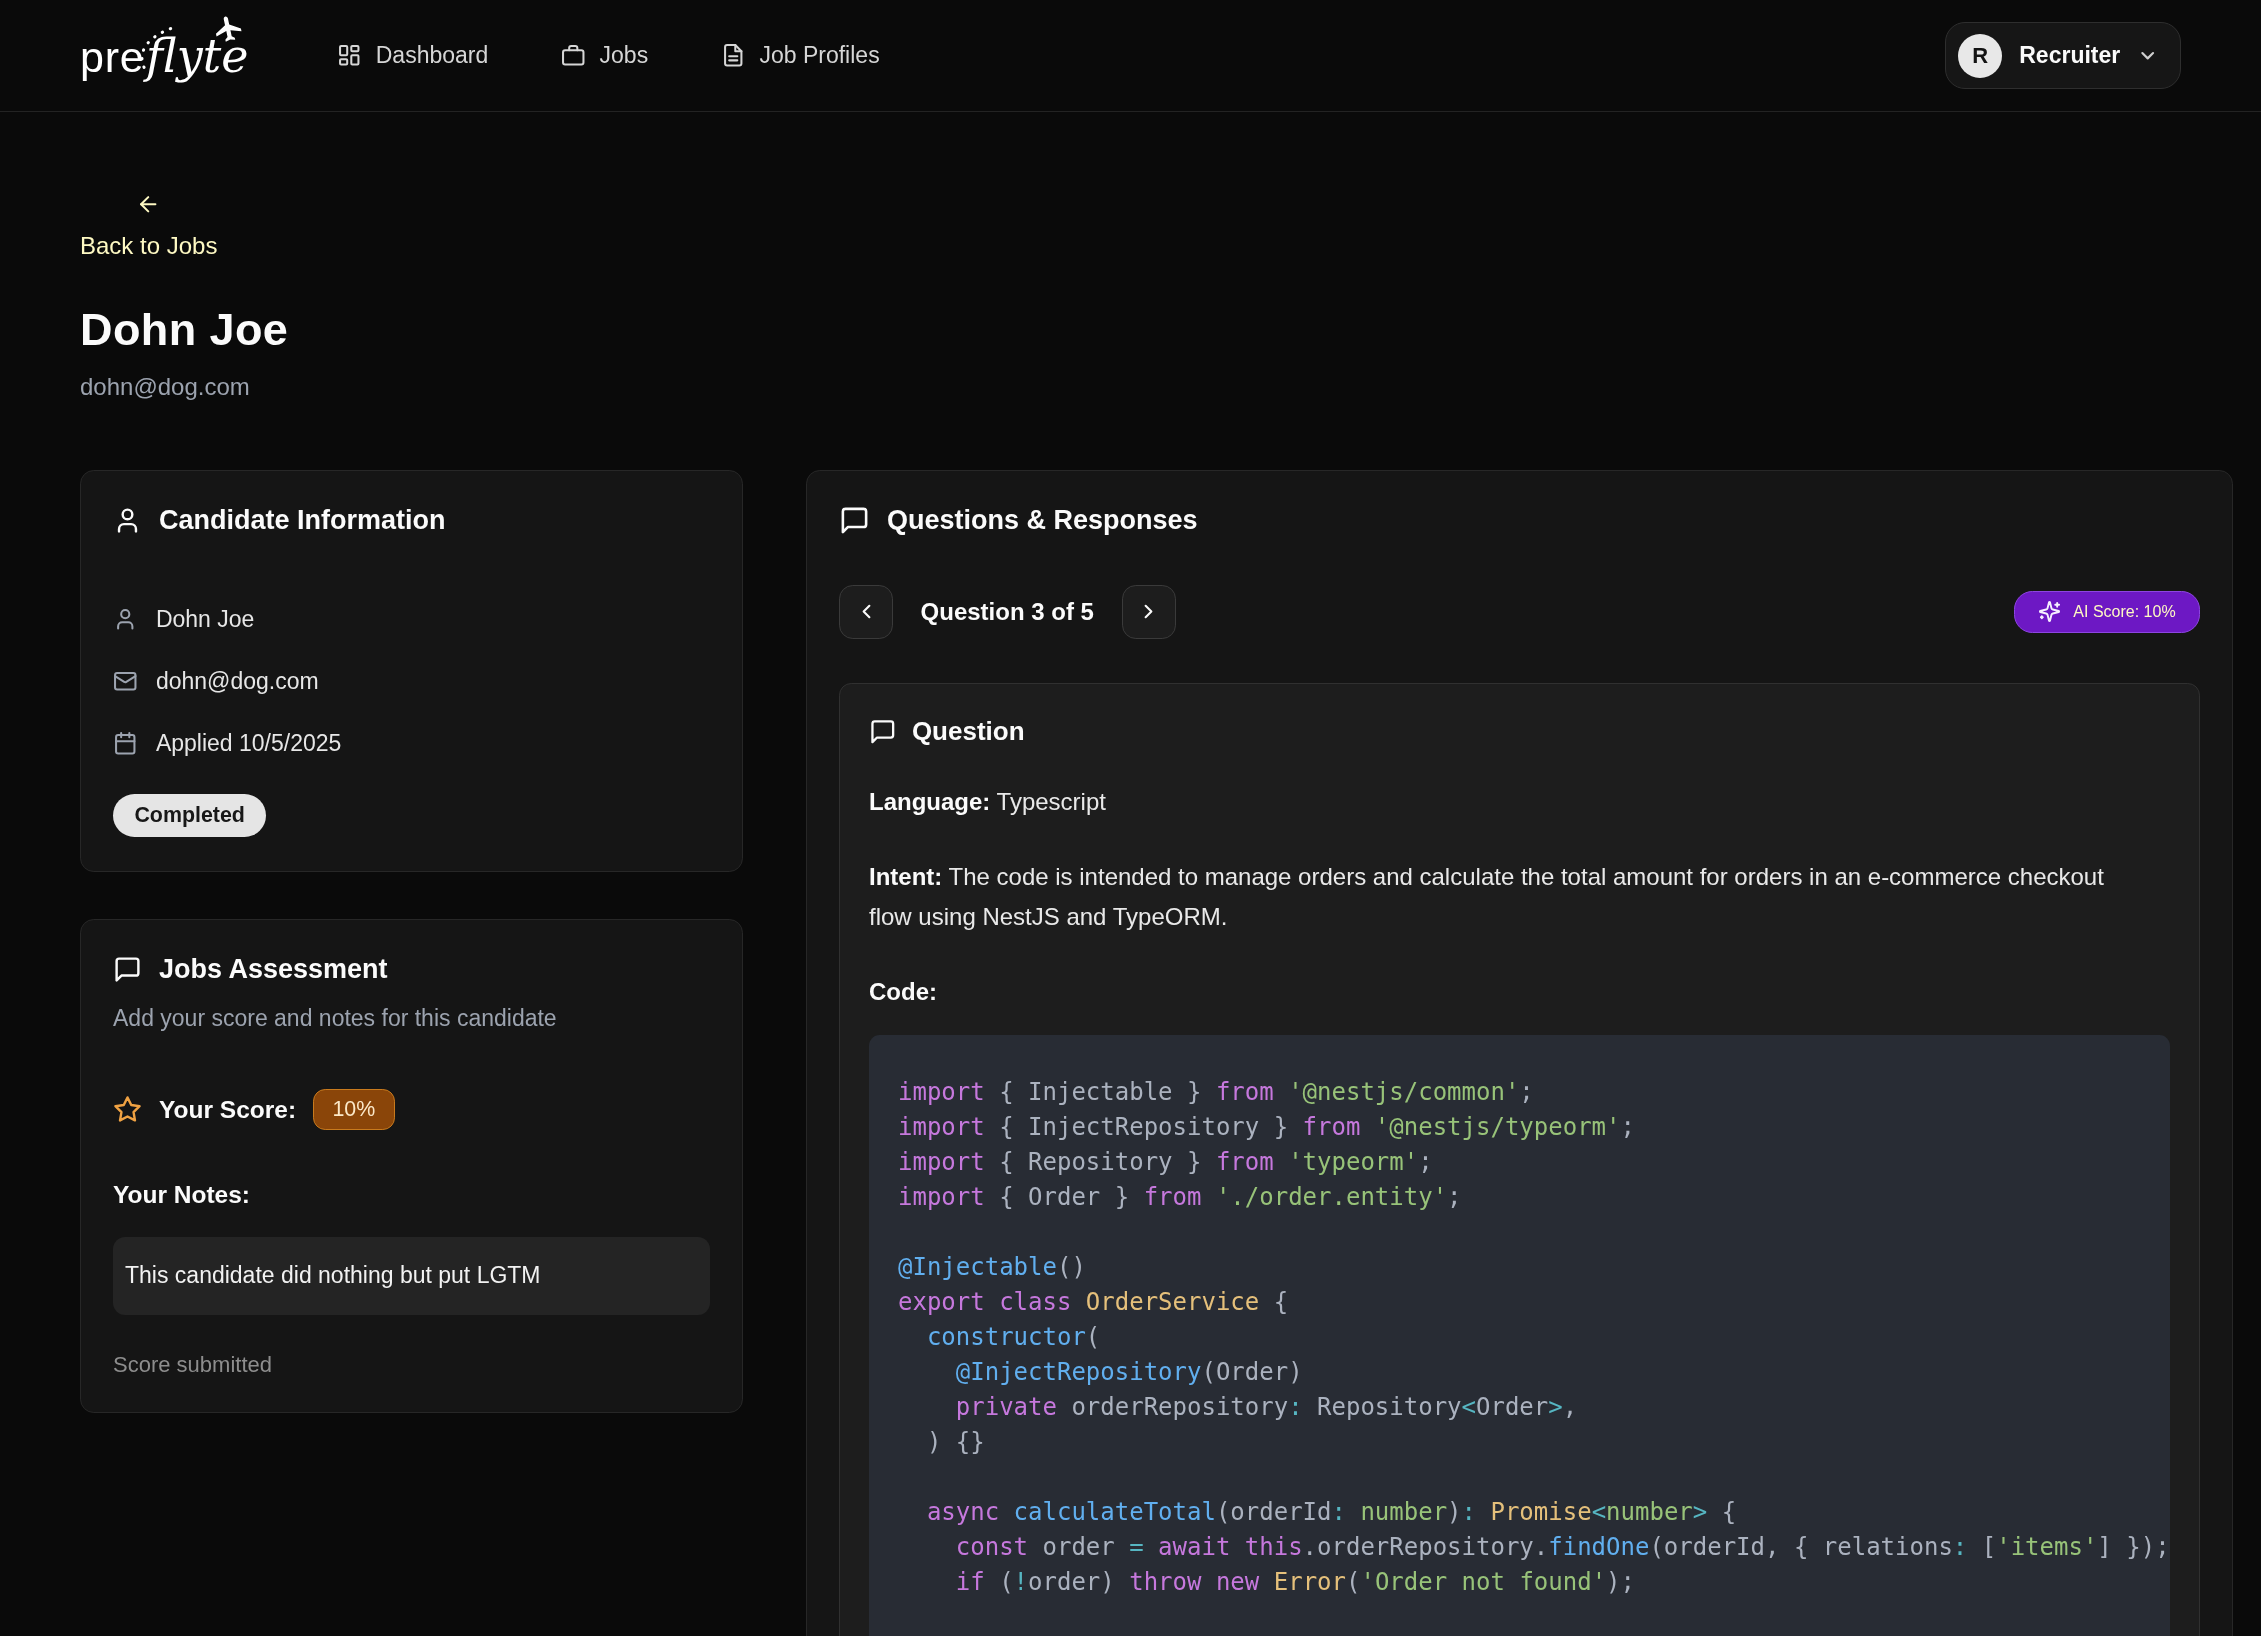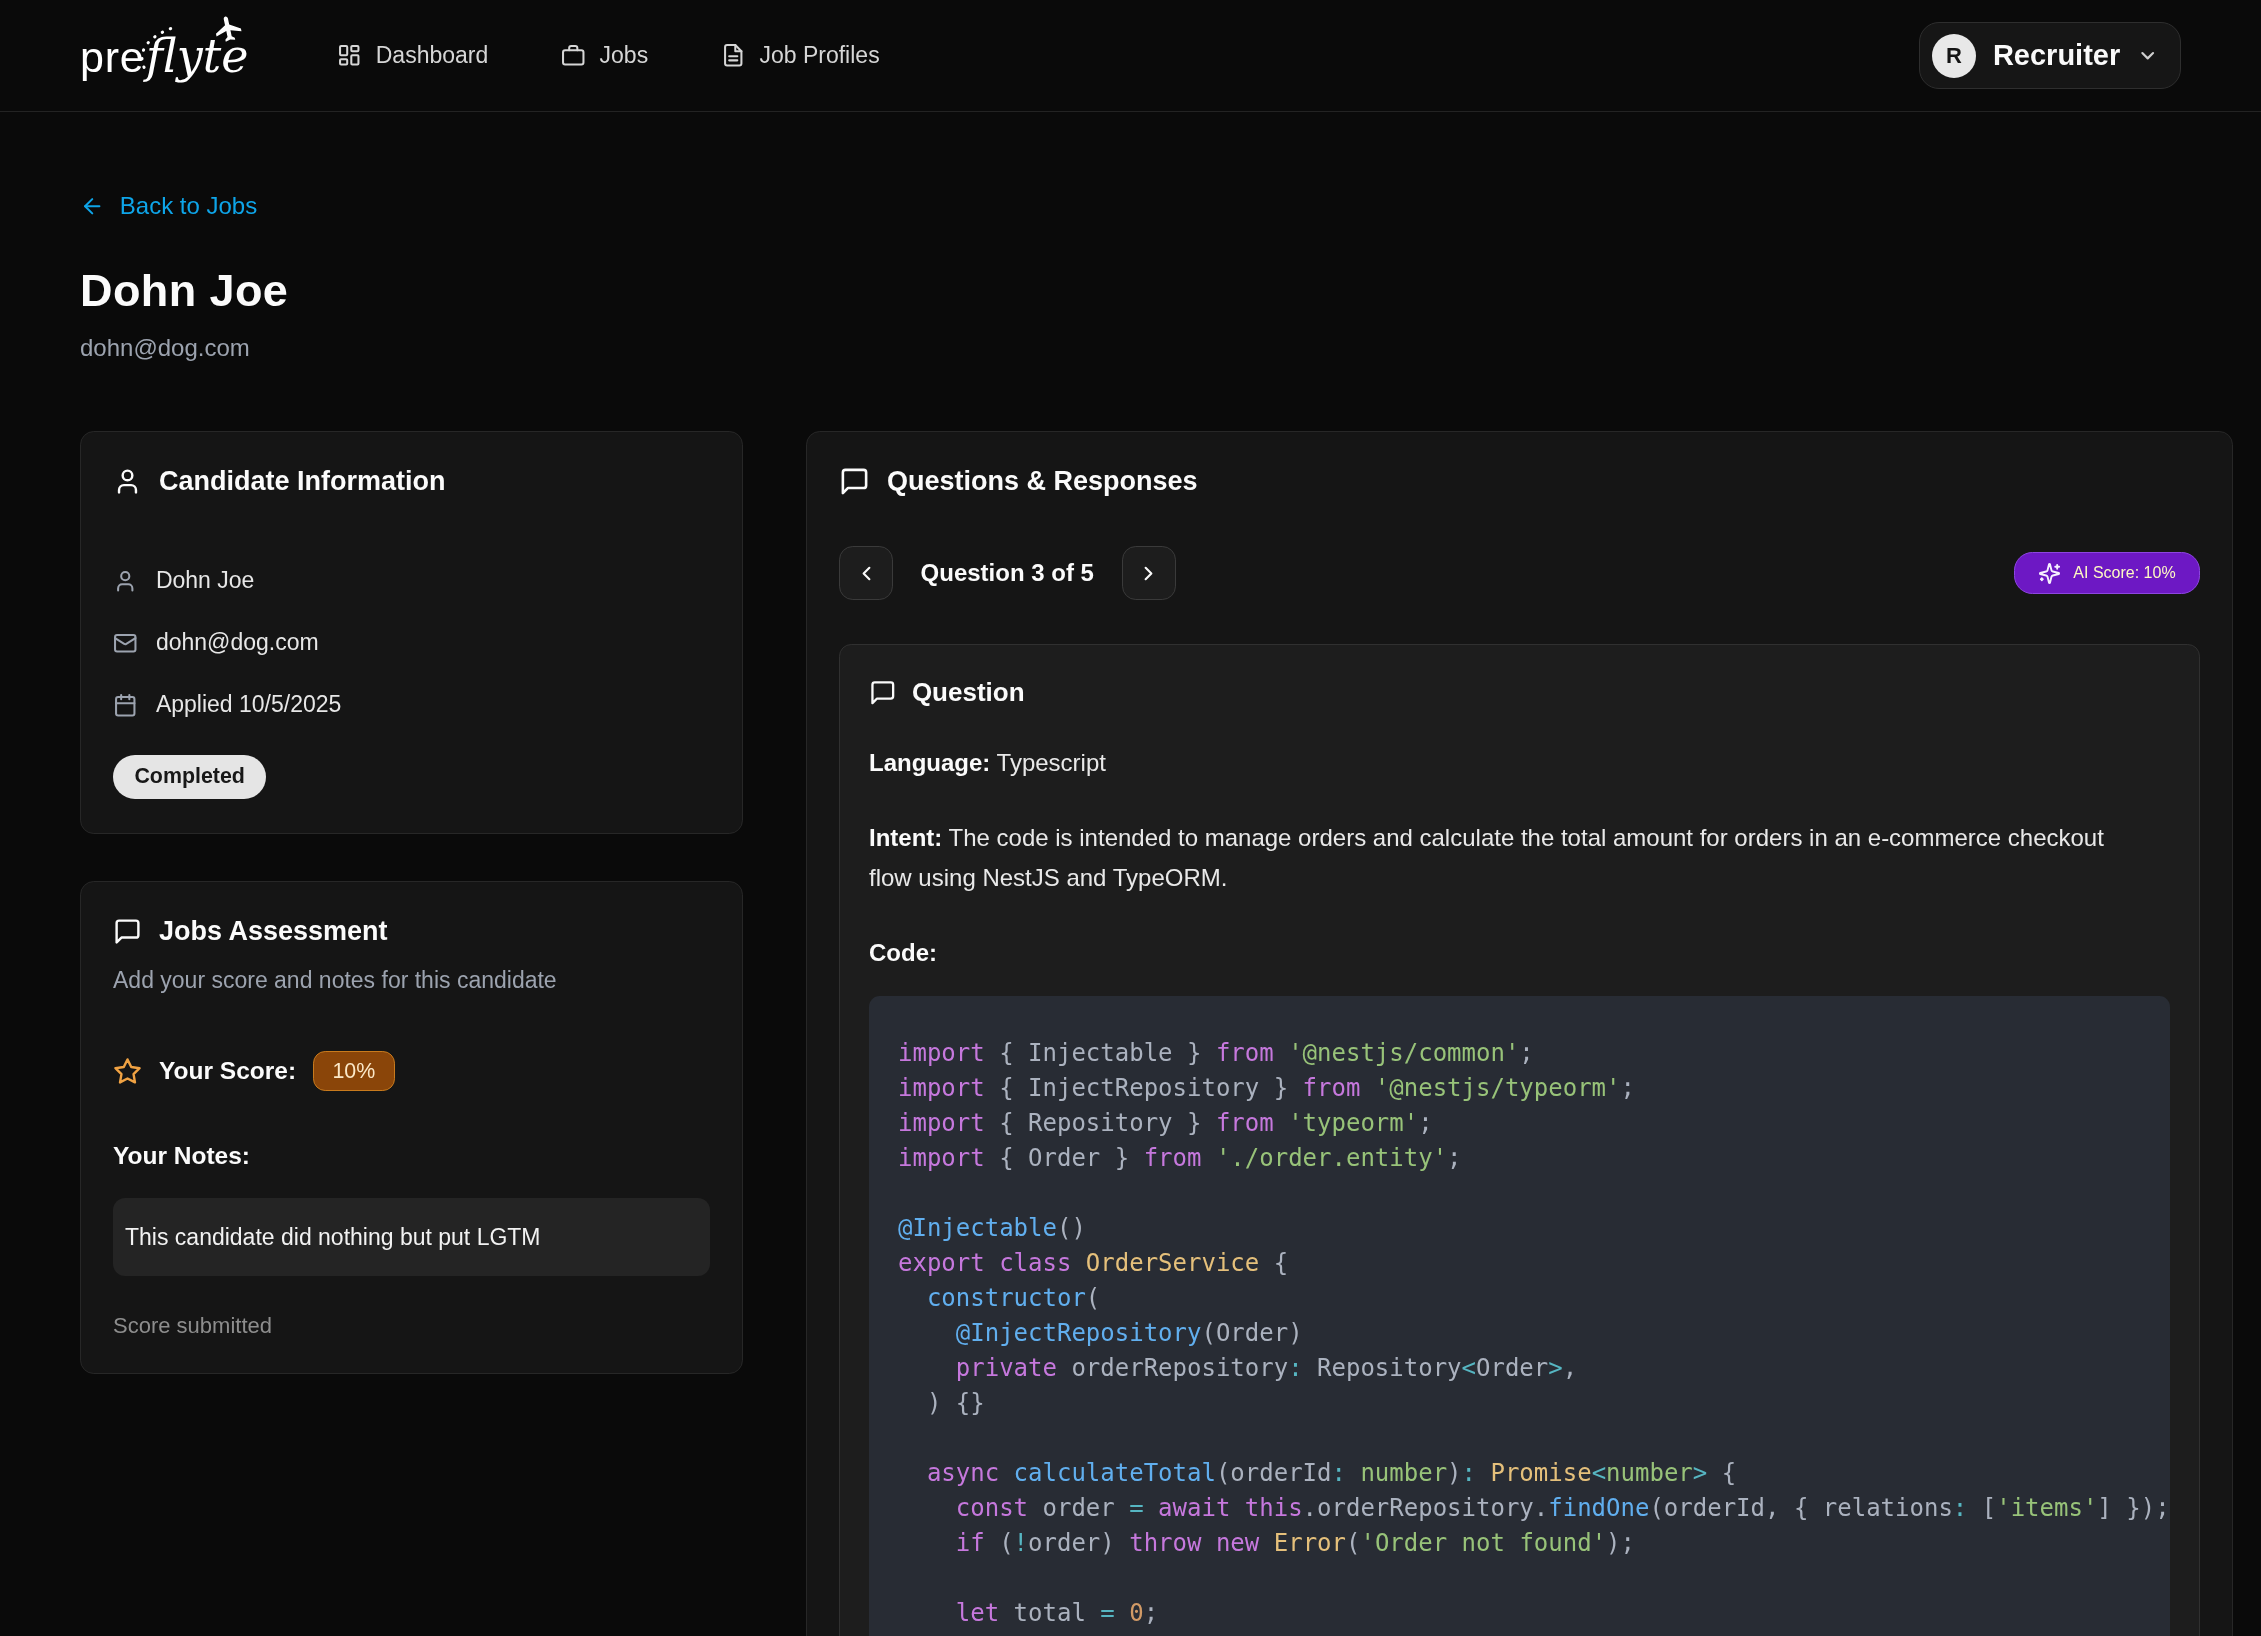--- a/index.html
+++ b/index.html
@@ -27,25 +27,25 @@
   .nav-item .icon { color:#d6d6d6; }
   .user-pill {
     margin-left:auto; display:flex; align-items:center; gap:17px;
     background:#161616; border:0.8px solid #2e2e2e; border-radius:20px;
     padding:10.7px 21.4px 10.7px 12.2px; cursor:pointer;
   }
   .avatar {
     width:44px; height:44px; border-radius:50%; background:#e8e8e8; color:#141414;
     display:flex; align-items:center; justify-content:center; font-size:22px; font-weight:700;
   }
-  .user-name { font-size:29px; font-weight:600; color:#fafafa; }
+  .user-name { font-size:23px; font-weight:600; color:#fafafa; }
 
   
   .content { padding:0 80px; }
-  .back-link { margin-top:80px; display:inline-flex; align-items:center; gap:15.3px; color:#0ea5e9; font-size:24px; cursor:pointer; }
+  .back-link { margin-top:80px; display:inline-flex; align-items:center; gap:15.3px; color:#fef9c3; font-size:24px; cursor:pointer;flex-direction:column; }
   .page-title { margin-top:44px; font-size:45px; font-weight:700; letter-spacing:0.4px; color:#fbfbfb; }
   .page-subtitle { margin-top:17px; font-size:24px; color:#9ca3af; }
 
   
   .grid { margin-top:69px; display:grid; grid-template-columns:663px 1fr; gap:63px; align-items:start; }
 
   .card {
     background:#151515; border:0.8px solid #272727; border-radius:13.8px;
     padding:34px 32px;
   }

